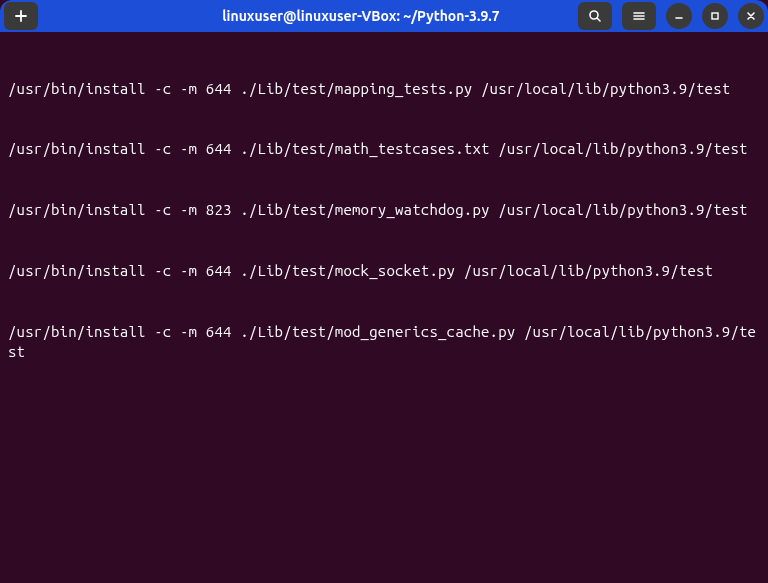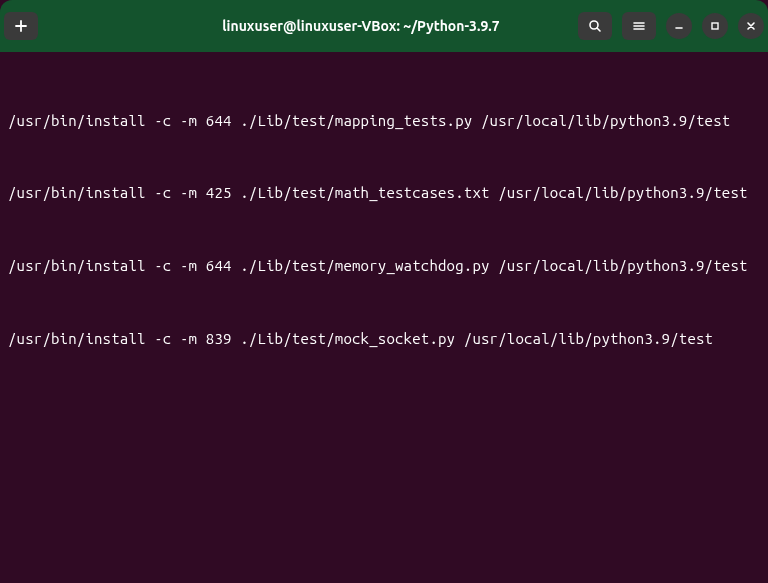--- a/index.html
+++ b/index.html
@@ -11,22 +11,22 @@
       width: 768px;
       height: 583px;
       background: #300a24;
       font-family: 'Ubuntu Mono', 'DejaVu Sans Mono', monospace;
       font-size: 15px;
       line-height: 1.35;
       color: #ffffff;
       overflow: hidden;
     }
     .titlebar {
-      height: 52px;
-      background: #14532d;
+      height: 32px;
+      background: #1d4ed8;
       display: flex;
       align-items: center;
       justify-content: space-between;
       padding: 0 4px;
       border-top-left-radius: 12px;
       border-top-right-radius: 12px;
     }
     .titlebar-left {
       display: flex;
       align-items: center;
@@ -79,21 +79,20 @@
     }
     .terminal-content {
       padding: 6px 8px;
       white-space: pre-wrap;
       word-break: break-all;
       font-family: 'Ubuntu Mono', 'DejaVu Sans Mono', monospace;
       letter-spacing: 0.2px;
     }
     .line {
       display: block;
-      margin-top: 12px;
     }
     svg {
       display: block;
     }
   </style>
 </head>
 <body>
 
 <div class="titlebar">
   <div class="titlebar-left">
@@ -129,23 +128,24 @@
     <div class="titlebar-btn">
       <svg width="12" height="12" viewBox="0 0 12 12">
         <path d="M3 3 L9 9 M9 3 L3 9" stroke="#ffffff" stroke-width="1.6" stroke-linecap="round"></path>
       </svg>
     </div>
   </div>
 </div>
 
 <div class="terminal-content">
   <span class="line">/usr/bin/install -c -m 644 ./Lib/test/mapping_tests.py /usr/local/lib/python3.9/test</span>
-  <span class="line">/usr/bin/install -c -m 425 ./Lib/test/math_testcases.txt /usr/local/lib/python3.9/test</span>
-  <span class="line">/usr/bin/install -c -m 644 ./Lib/test/memory_watchdog.py /usr/local/lib/python3.9/test</span>
-  <span class="line">/usr/bin/install -c -m 839 ./Lib/test/mock_socket.py /usr/local/lib/python3.9/test</span>
+  <span class="line">/usr/bin/install -c -m 644 ./Lib/test/math_testcases.txt /usr/local/lib/python3.9/test</span>
+  <span class="line">/usr/bin/install -c -m 823 ./Lib/test/memory_watchdog.py /usr/local/lib/python3.9/test</span>
+  <span class="line">/usr/bin/install -c -m 644 ./Lib/test/mock_socket.py /usr/local/lib/python3.9/test</span>
+  <span class="line">/usr/bin/install -c -m 644 ./Lib/test/mod_generics_cache.py /usr/local/lib/python3.9/test</span>
   
   
   
   
   
   
   
   
 </div>
 

